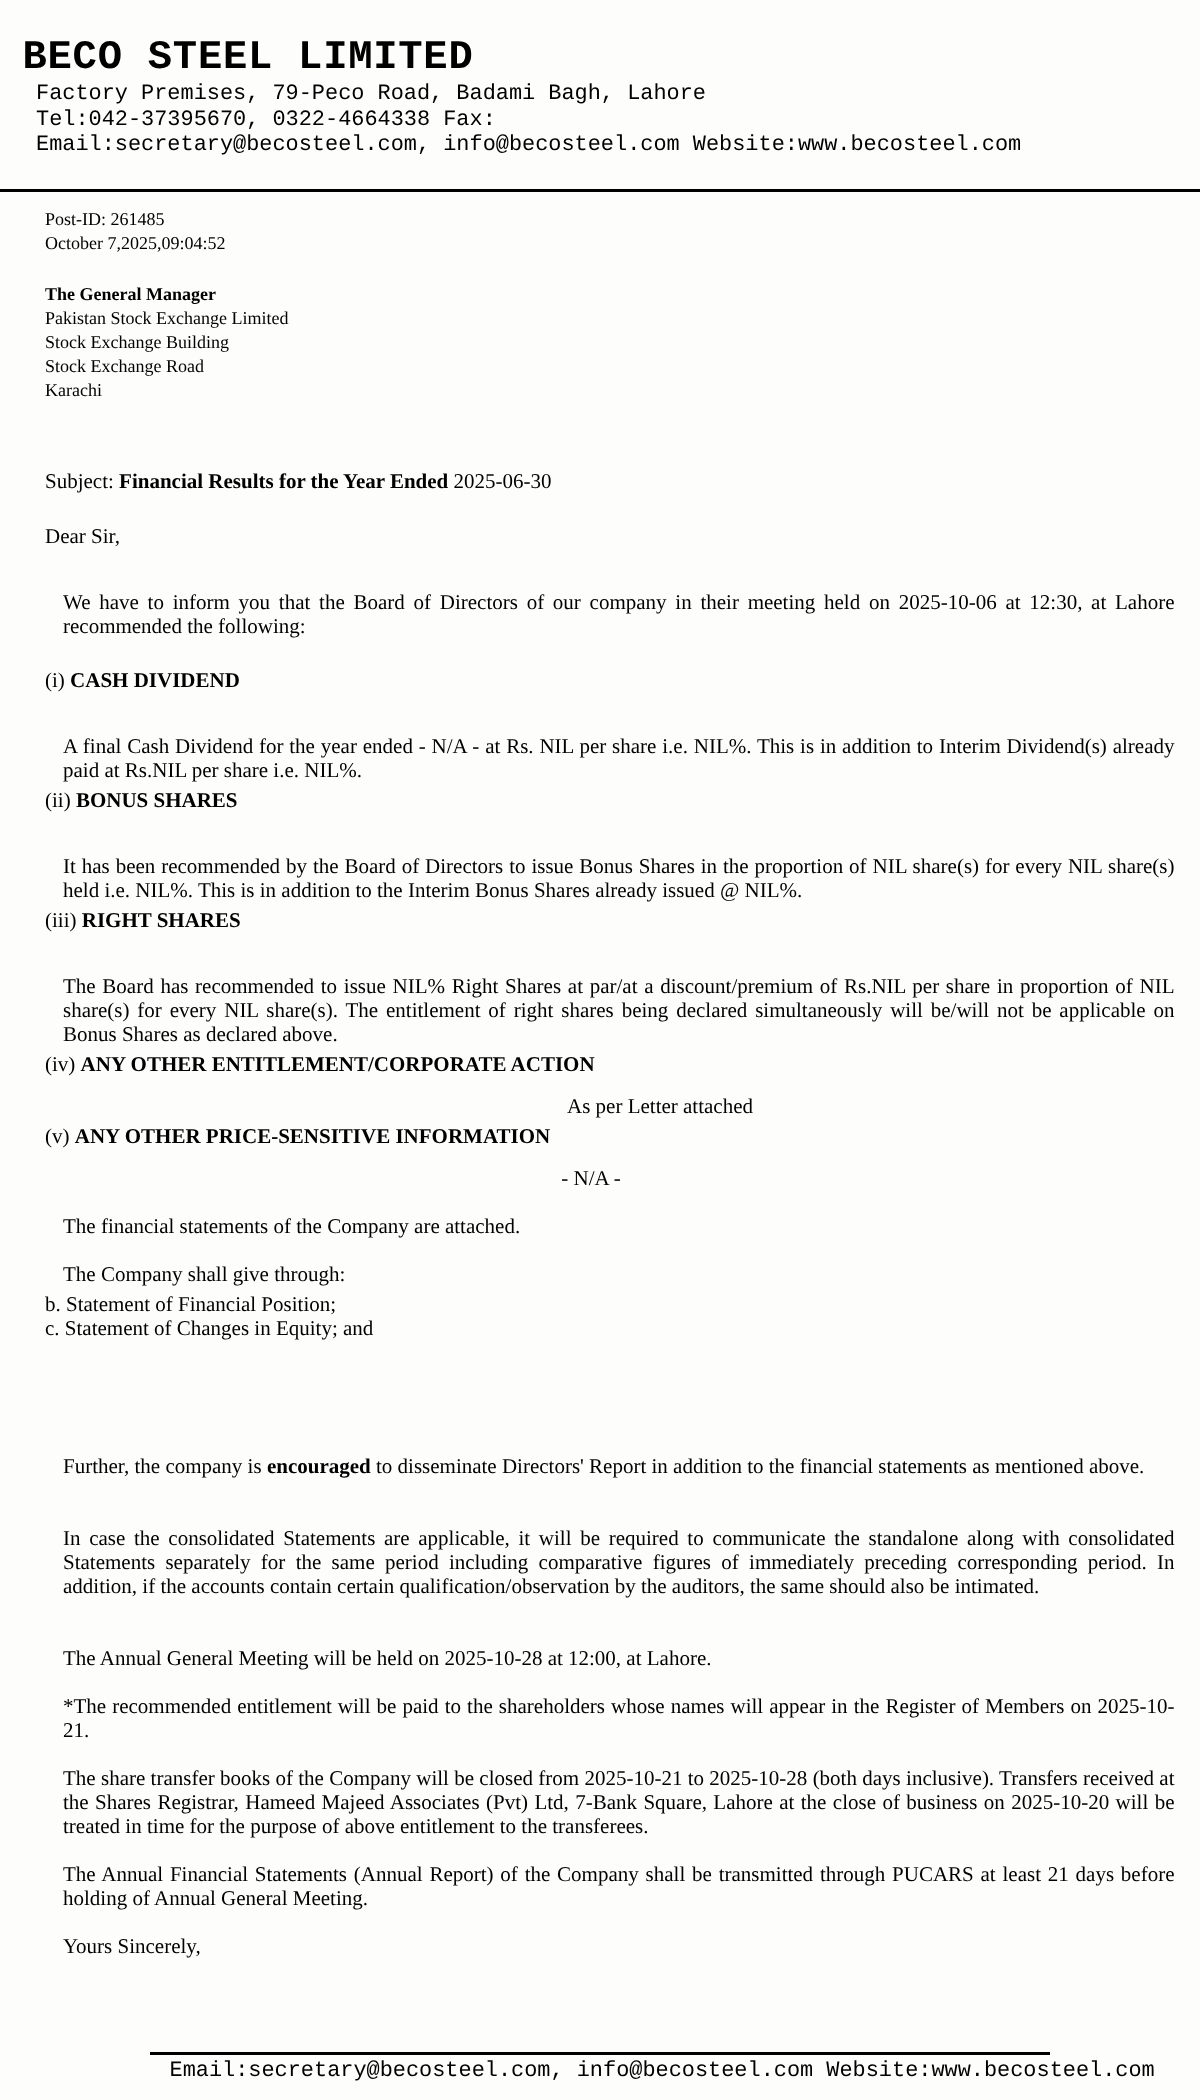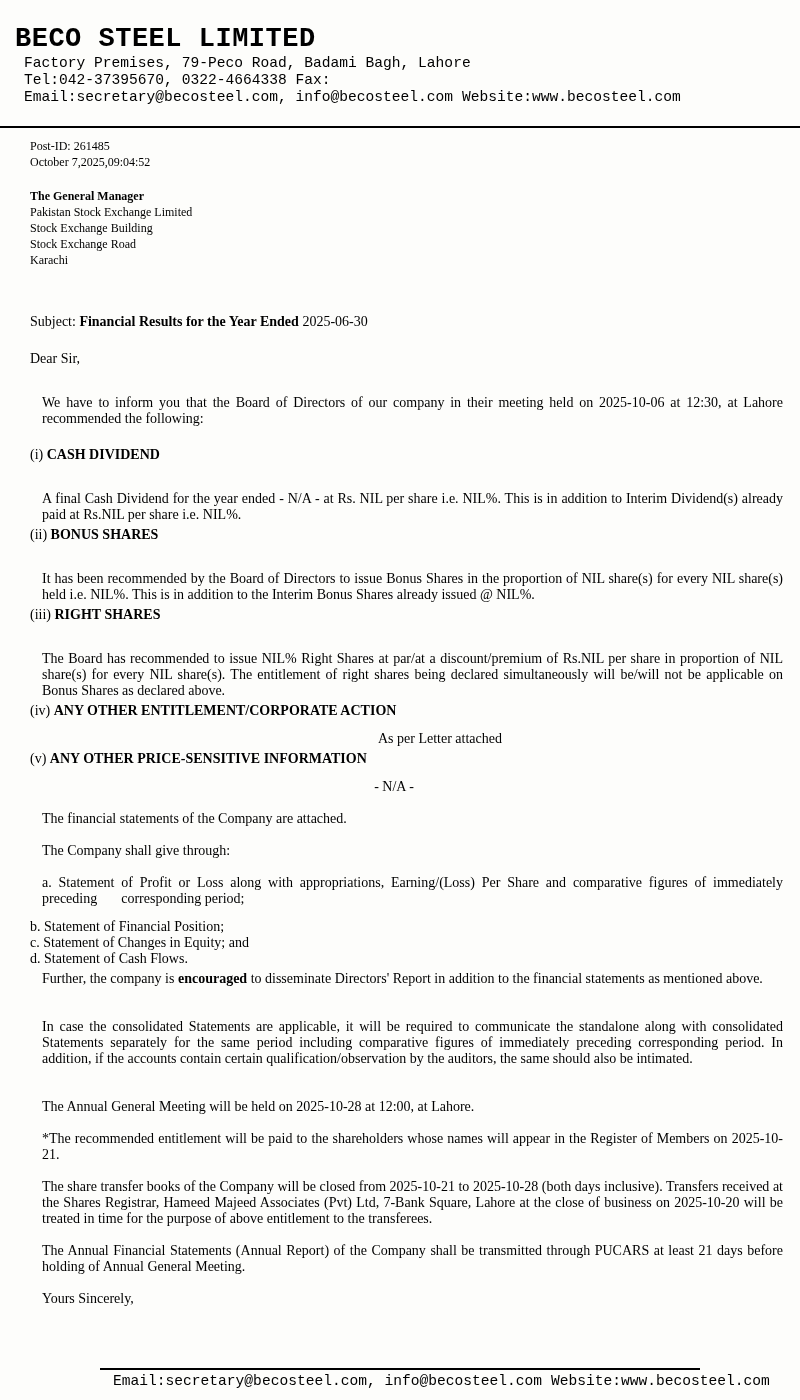--- a/index.html
+++ b/index.html
@@ -101,24 +101,22 @@
   </div>
 
 <div class="body" style="top:799px">
     <p>The financial statements of the Company are attached.</p>
   </div>
 <div class="body" style="top:831px">
     <p>The Company shall give through:</p>
   </div>
 
 <div class="body" style="top:863px">
-  <p><span>a. Statement of Profit or Loss along with appropriations, Earning/(Loss) Per Share and comparative figures of immediately preceding</span><span class="gap"></span><span>corresponding period;</span></p>
   <span class="list-line">b. Statement of Financial Position;</span>
   <span class="list-line">c. Statement of Changes in Equity; and</span>
-  <span class="list-line">d. Statement of Cash Flows.</span>
 </div>
 
 <div class="body" style="top:959px">
     <p><span>Further, the company is </span><b>encouraged</b><span> to disseminate Directors' Report in addition to the financial statements as mentioned above.</span></p>
   </div>
 
 <div class="body" style="top:1007px">
     <p>In case the consolidated Statements are applicable, it will be required to communicate the standalone along with consolidated Statements separately for the same period including comparative figures of immediately preceding corresponding period. In addition, if the accounts contain certain qualification/observation by the auditors, the same should also be intimated.</p>
   </div>
 <div class="body" style="top:1087px">

